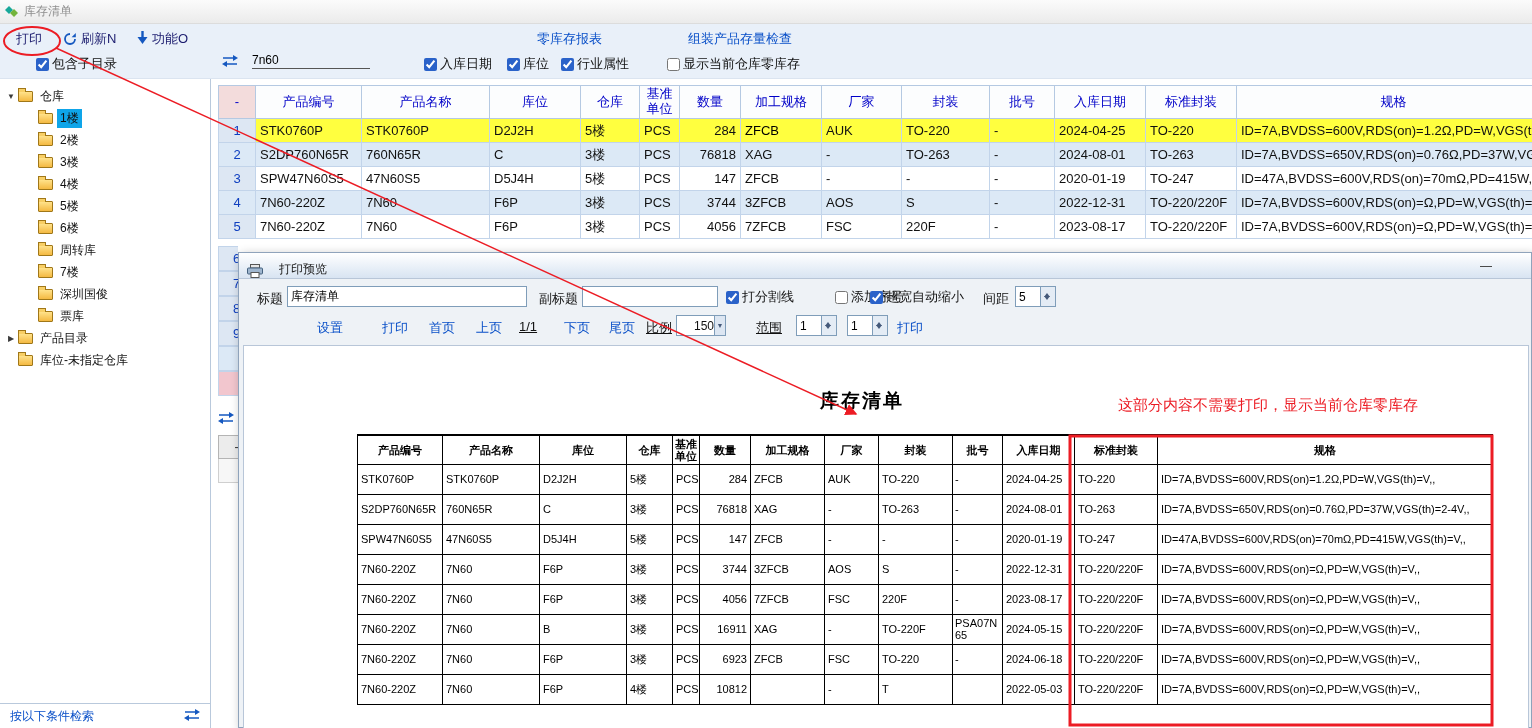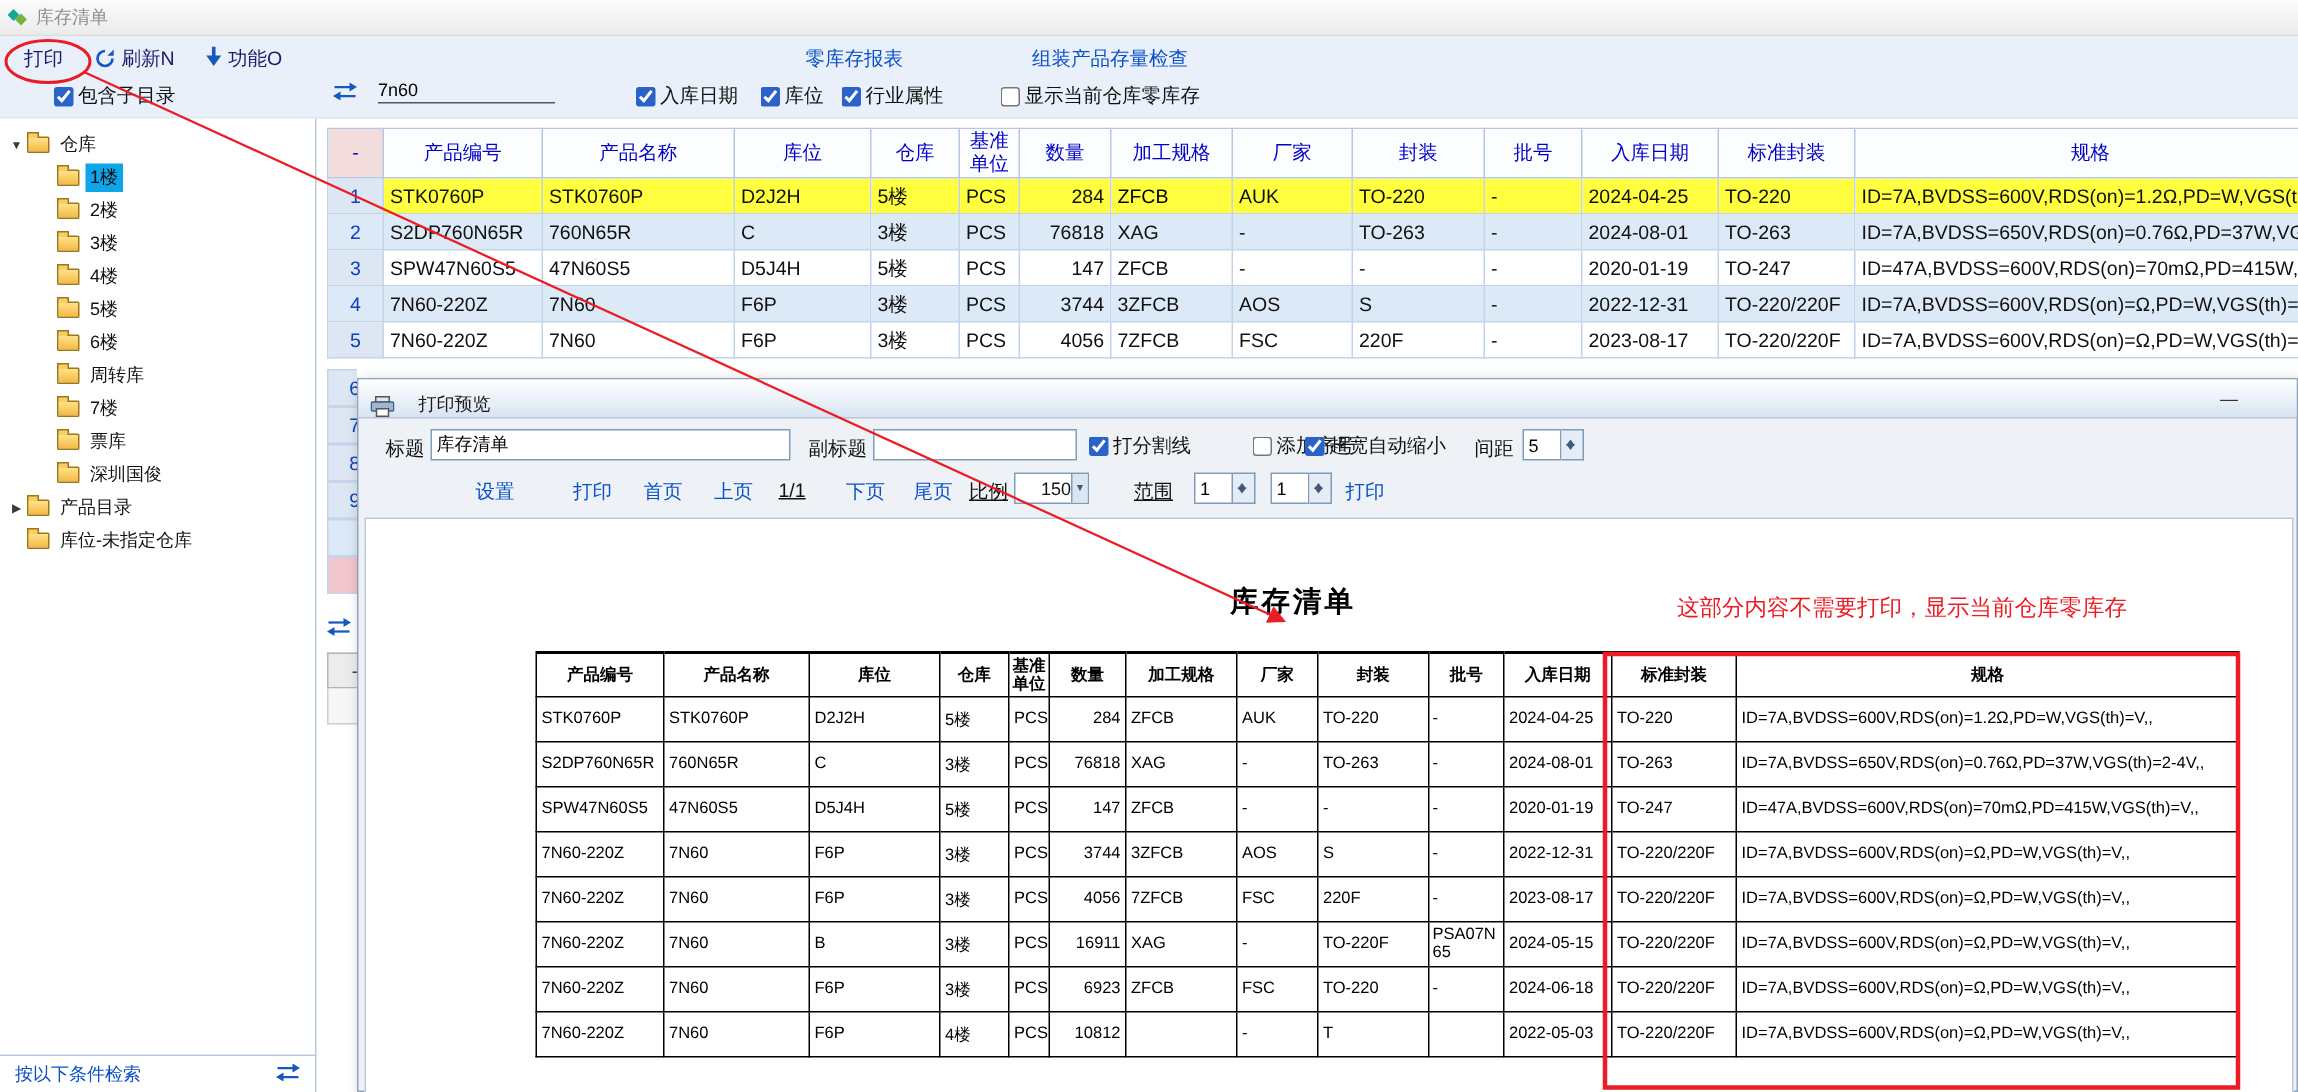--- a/index.html
+++ b/index.html
@@ -183,25 +183,25 @@
           <div class="tree-row child">
             <span class="folder-icon"></span>
             <span class="tree-label">周转库</span>
           </div>
           <div class="tree-row child">
             <span class="folder-icon"></span>
             <span class="tree-label">7楼</span>
           </div>
           <div class="tree-row child">
             <span class="folder-icon"></span>
+            <span class="tree-label">深圳国俊</span>
+          </div>
+          <div class="tree-row child">
+            <span class="folder-icon"></span>
             <span class="tree-label">票库</span>
-          </div>
-          <div class="tree-row child">
-            <span class="folder-icon"></span>
-            <span class="tree-label">深圳国俊</span>
           </div>
         </div>
       <div class="tree-row">
         <span class="tri">▶</span>
         <span class="folder-icon"></span>
         <span class="tree-label">产品目录</span>
       </div>
       <div class="tree-row">
         <span class="tri"></span>
         <span class="folder-icon"></span>

